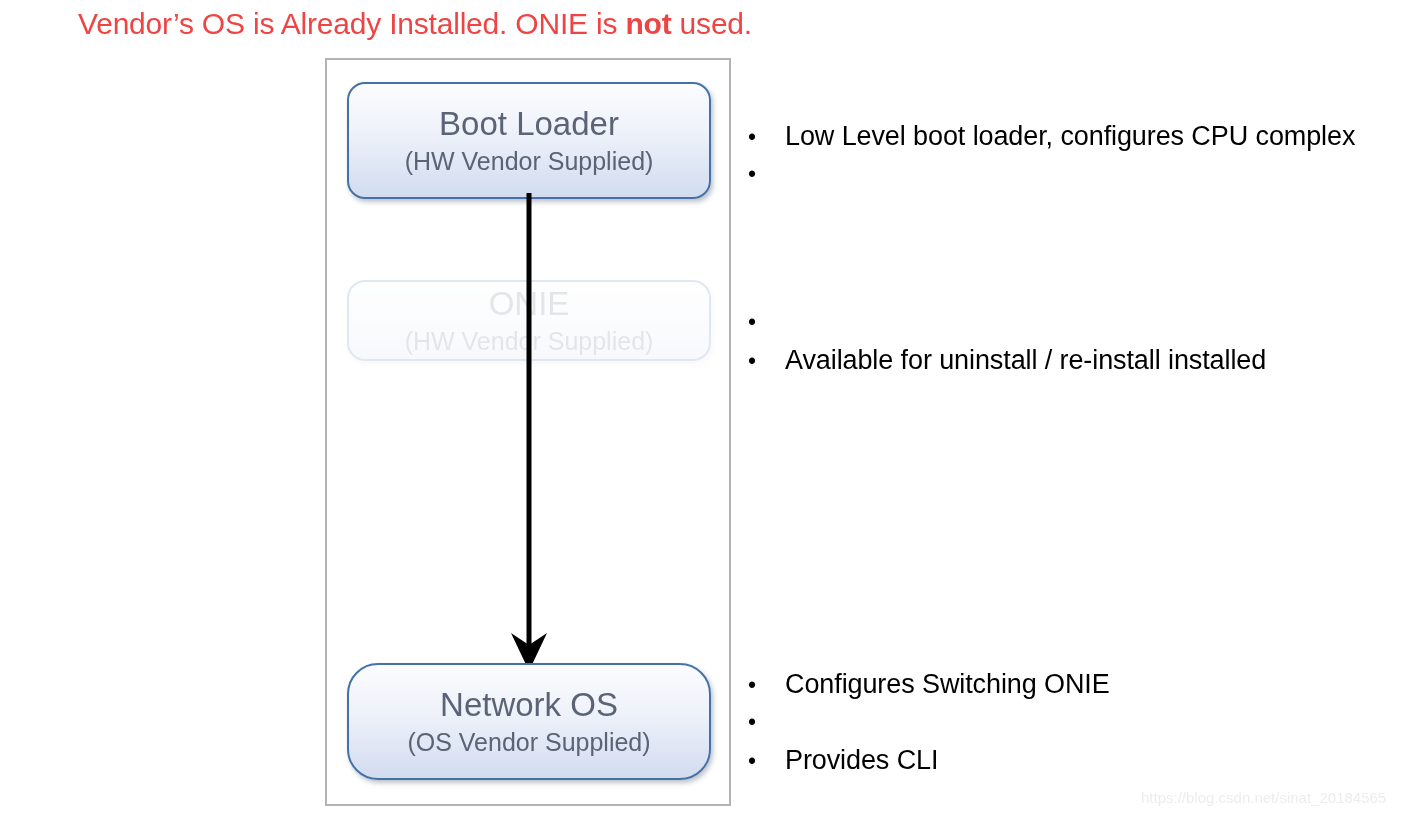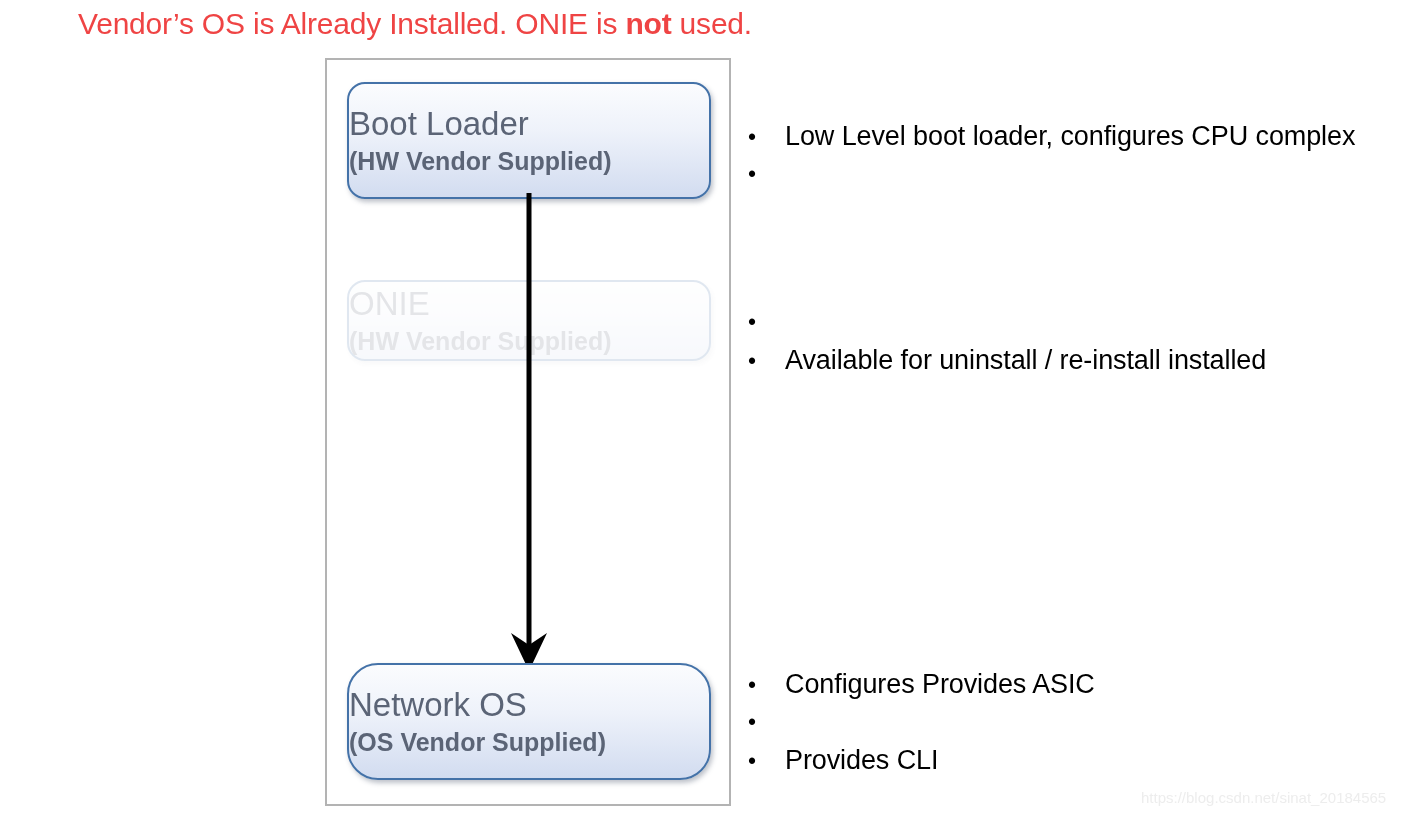--- a/index.html
+++ b/index.html
@@ -46,35 +46,34 @@
     position: absolute;
     left: 347px;
     width: 364px;
     box-sizing: border-box;
     border: 2px solid #4472a8;
     border-radius: 18px;
     background: linear-gradient(to bottom, #fbfcfe 0%, #eef2fa 42%, #d2dcf0 100%);
     box-shadow: 2px 3px 5px rgba(90, 100, 120, 0.40);
     display: flex;
     flex-direction: column;
-    align-items: flex-start;
+    align-items: center;
     justify-content: center;
     color: #5b6476;
     text-align: center;
   }
   .node-title {
     font-size: 33px;
     line-height: 40px;
     color: #5b6476;
   }
   .node-sub {
     font-size: 25px;
     line-height: 34px;
     color: #5b6476;
-    font-weight: bold;
   }
 
   #box-boot-loader { top: 82px;  height: 117px; }
   #box-network-os  { top: 663px; height: 117px; border-radius: 31px; }
 
   #box-onie {
     top: 280px;
     height: 81px;
     opacity: 0.16;
     box-shadow: 2px 3px 5px rgba(90, 100, 120, 0.25);
@@ -173,21 +172,21 @@
   </div>
   <div class="bullet-row">
     <span class="bullet-dot">•</span>
     <span class="bullet-text">Available for uninstall / re-install installed</span>
   </div>
 </div>
 
 <div class="bullet-group" id="bullets-network-os">
   <div class="bullet-row">
     <span class="bullet-dot">•</span>
-    <span class="bullet-text">Configures Provides ASIC</span>
+    <span class="bullet-text">Configures Switching ONIE</span>
   </div>
   <div class="bullet-row">
     <span class="bullet-dot">•</span>
   </div>
   <div class="bullet-row">
     <span class="bullet-dot">•</span>
     <span class="bullet-text">Provides CLI</span>
   </div>
 </div>
 

